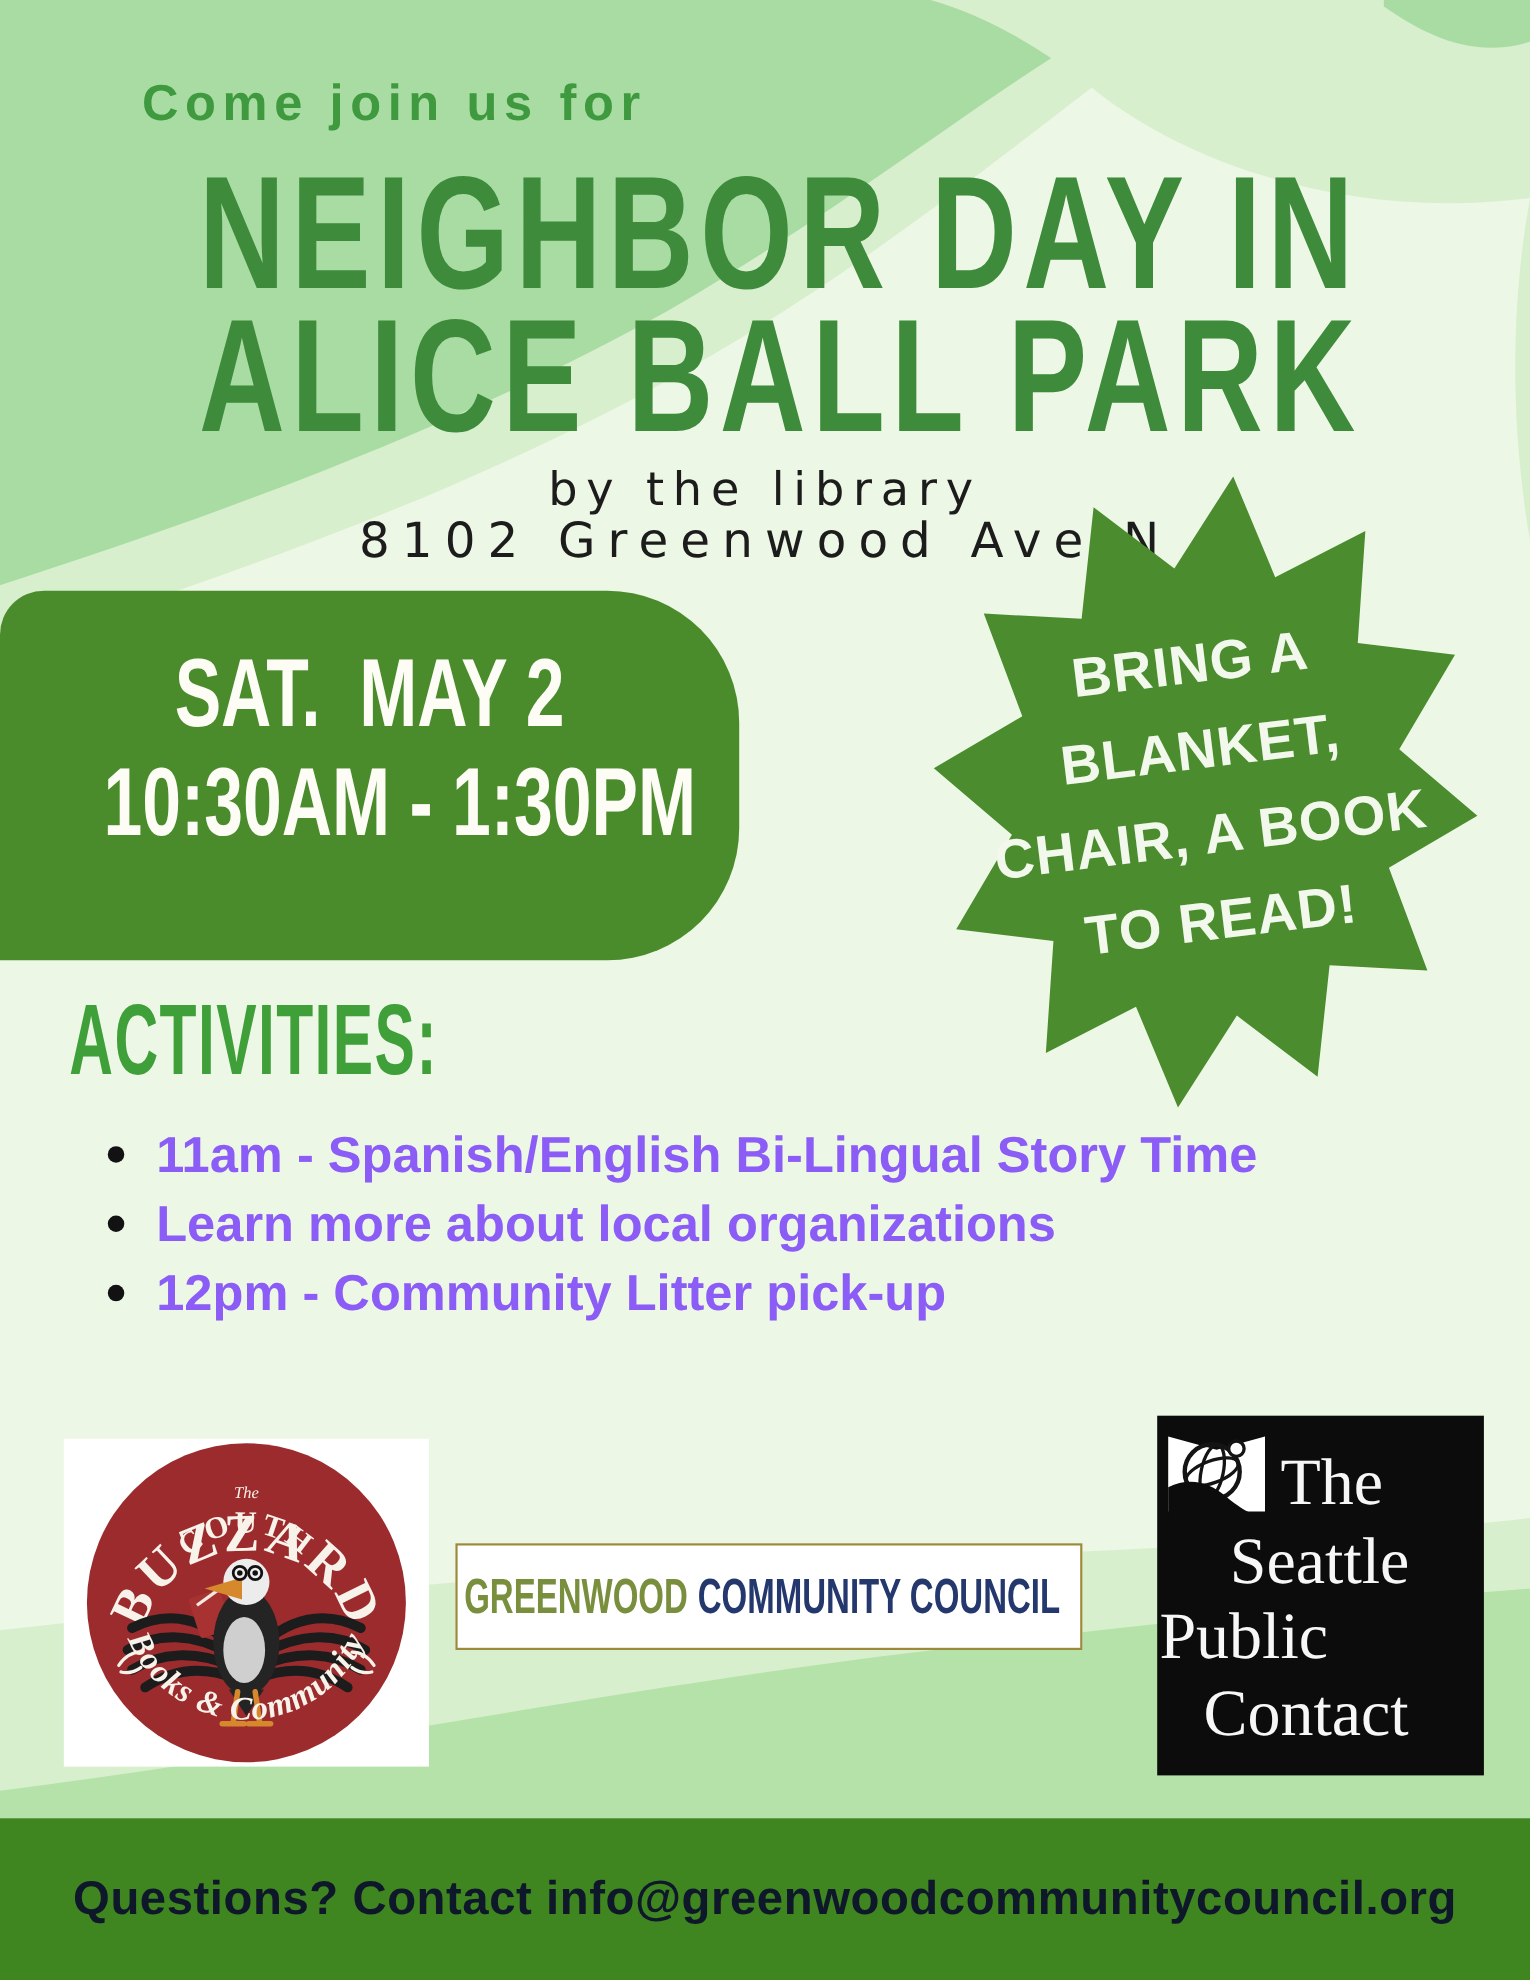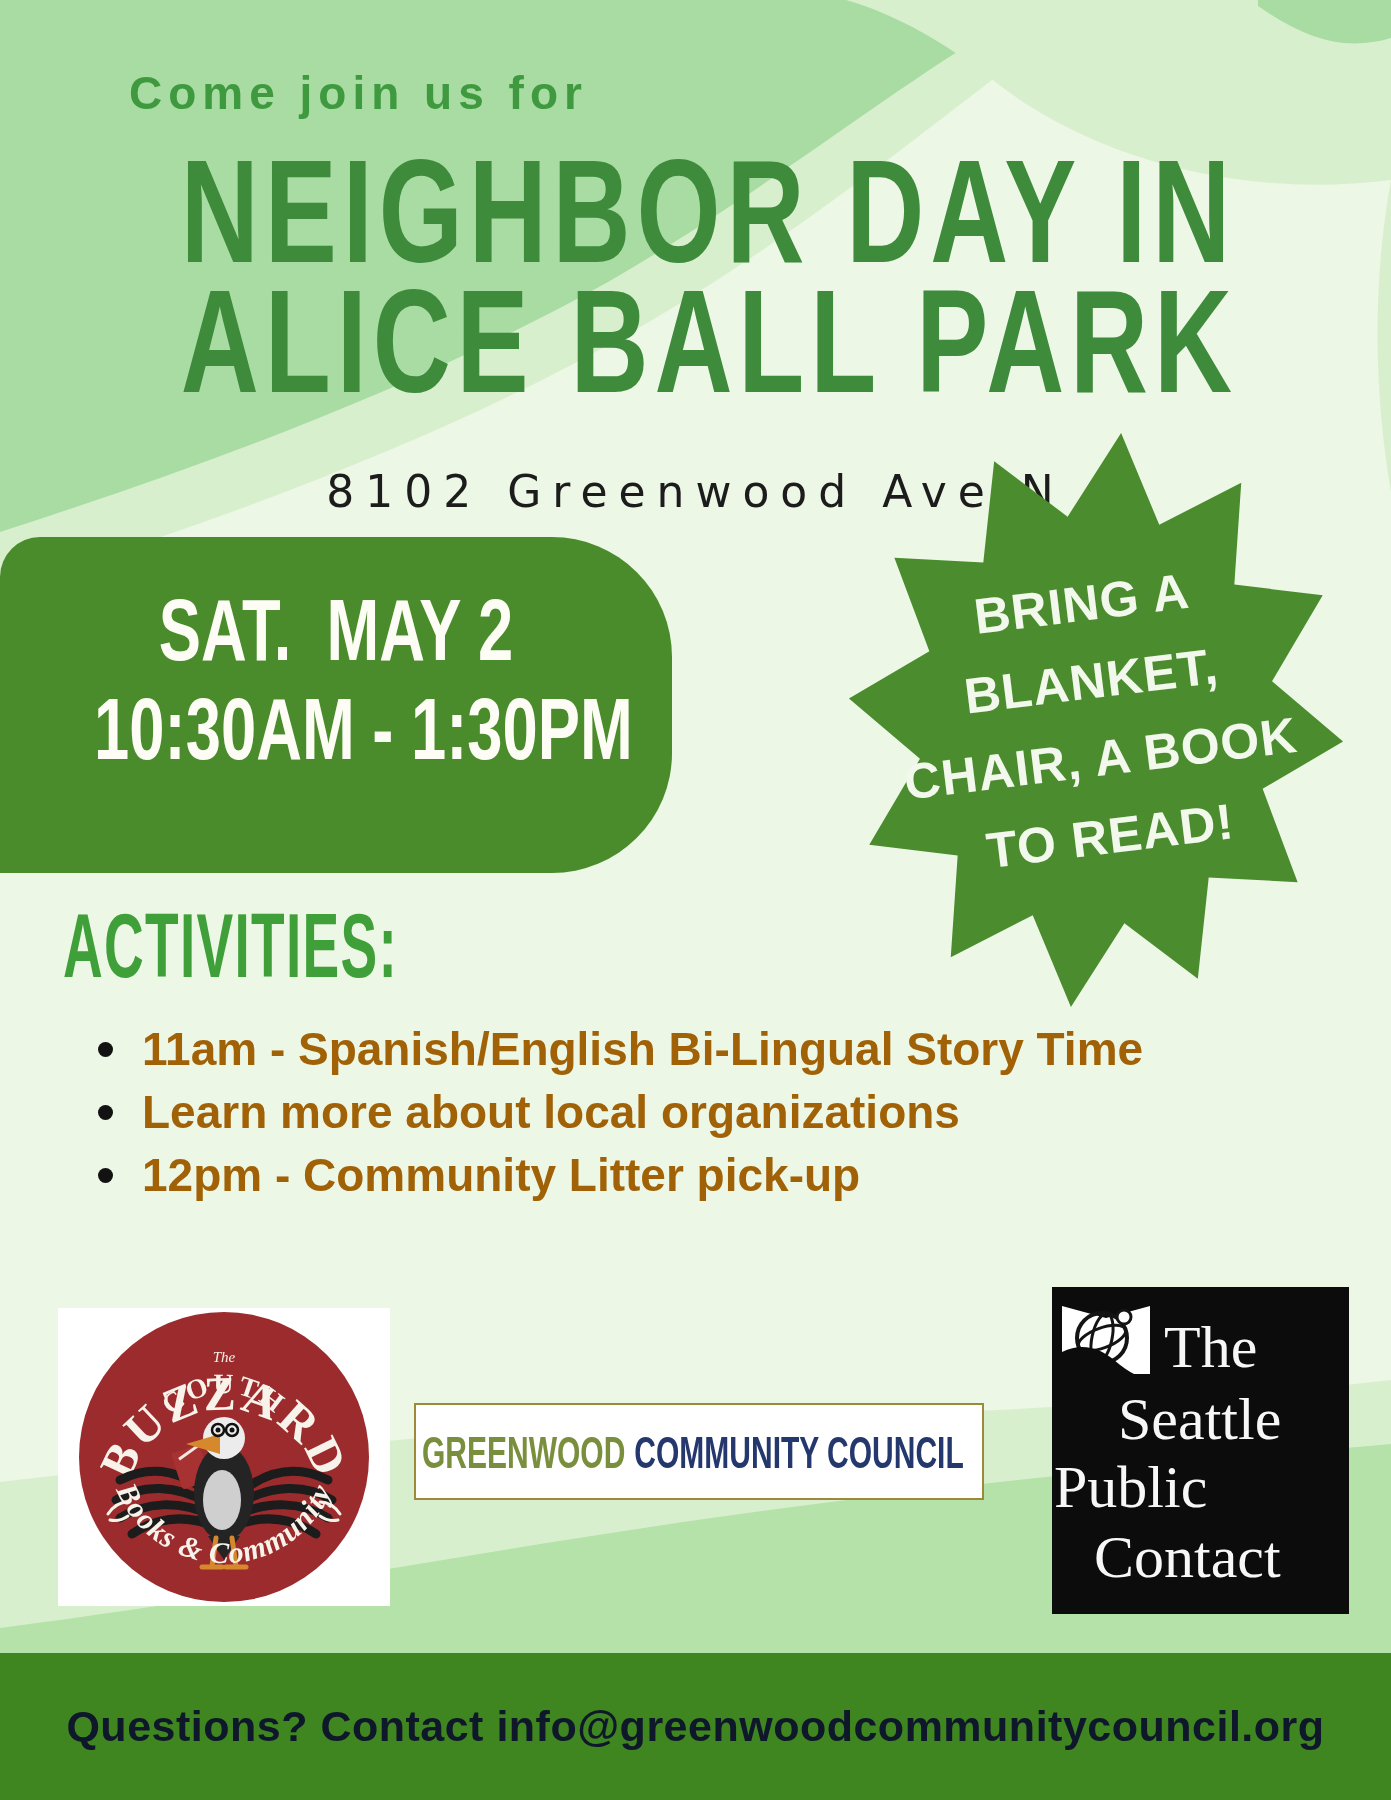--- a/index.html
+++ b/index.html
@@ -57,21 +57,21 @@
   }
 
   .activities-heading{
     left:63px;top:900px;
     font-size:86px;font-weight:bold;color:#3fa03a;letter-spacing:2px;
     line-height:1;transform:scale(0.64,1.06);transform-origin:left top;white-space:nowrap;
   }
   .activities-list{
     left:142px;top:1018px;
     list-style:none;margin:0;padding:0;
-    font-size:46px;font-weight:bold;color:#a16207;
+    font-size:46px;font-weight:bold;color:#8b5cf6;
   }
   .activities-list li{position:relative;line-height:63px;white-space:nowrap;}
   .activities-list li::before{
     content:"";position:absolute;left:-44px;top:24px;
     width:15px;height:15px;border-radius:50%;background:#121212;
   }
 
   .cb-logo{left:58px;top:1308px;width:332px;height:298px;background:#ffffff;}
   .gcc-logo{
     left:414px;top:1403px;width:570px;height:97px;box-sizing:border-box;
@@ -117,20 +117,21 @@
     <path d="M1391,180 C1374,272 1372,382 1391,492 Z" fill="#d8efce"></path>
     <path d="M0,1482 C300,1448 520,1424 770,1418 C1030,1412 1250,1396 1391,1380 V1800 H0 Z" fill="#d8efce"></path>
     <path d="M0,1628 C280,1592 520,1542 800,1506 C1050,1474 1250,1456 1391,1444 V1800 H0 Z" fill="#b4e2a8"></path>
   </svg>
 
   <div class="layer intro">Come join us for</div>
 
   <div class="layer title-line t1">NEIGHBOR DAY IN</div>
   <div class="layer title-line t2">ALICE BALL PARK</div>
 
+  <div class="layer subtitle s1">by the library</div>
   <div class="layer subtitle s2">8102 Greenwood Ave N</div>
 
   <div class="layer datebox">
     <div class="datebox-line db1">SAT.  MAY 2</div>
     <div class="datebox-line db2">10:30AM - 1:30PM</div>
   </div>
 
   <div class="layer starburst">
     <svg width="500" height="576" viewBox="0 0 500 576">
       <polygon transform="rotate(5 250 288)" fill="#4a8c2e" points="250,0 296,88 374,39 376,141 465,144 422,234 498,288 422,342 465,432 376,435 374,537 296,488 250,576 204,488 126,537 124,435 35,432 78,342 2,288 78,234 35,144 124,141 126,39 204,88"></polygon>

